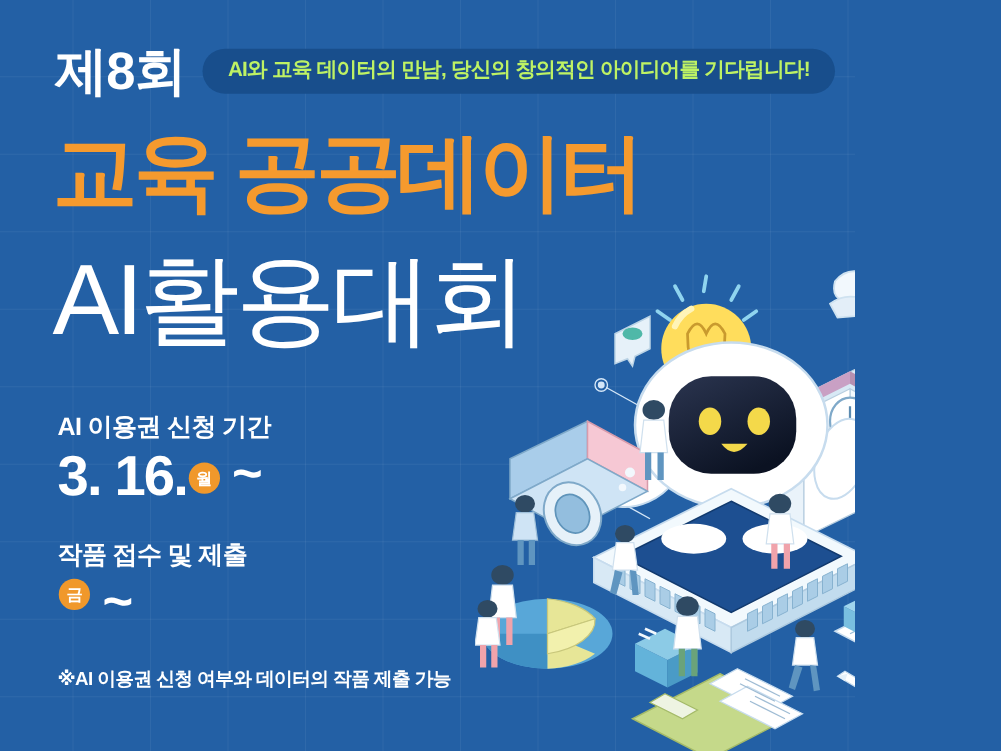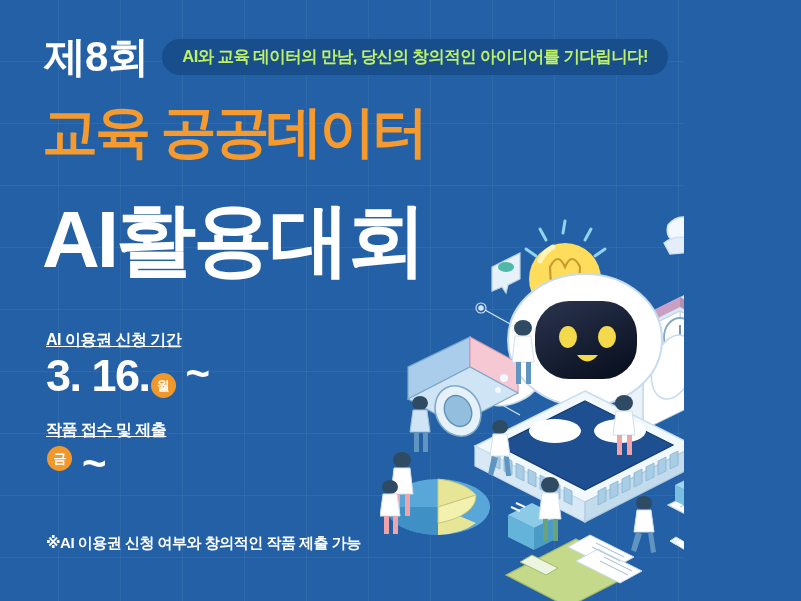--- a/index.html
+++ b/index.html
@@ -27,43 +27,43 @@
   .tagline{
     background:#184e8c;border-radius:22px;
     padding:8px 20px 9px 20px;
     color:#bef264;font-size:16.5px;font-weight:700;letter-spacing:-.6px;
     white-space:nowrap;line-height:1.1;
   }
 
   
   .title-1{
     position:absolute;left:42px;top:104px;
-    color:#f59a2e;font-size:56px;font-weight:900;letter-spacing:-3px;
+    color:#f59a2e;font-size:68px;font-weight:900;letter-spacing:-3px;
     line-height:1;white-space:nowrap;
   }
   .title-2{
     position:absolute;left:42px;top:200px;
-    color:#ffffff;font-size:80px;font-weight:700;letter-spacing:-3px;
+    color:#ffffff;font-size:80px;font-weight:400;letter-spacing:-3px;
     line-height:1;white-space:nowrap;
   }
 
   
   .sched{position:absolute;left:46px;}
   .sched.s1{top:330px;}
-  .sched.s2{top:420px;}
+  .sched.s2{top:432px;}
   .sched-label{
-    color:#ffffff;font-size:16px;font-weight:700;letter-spacing:-.5px;
-    margin-bottom:4px;line-height:1.2;text-decoration:underline;
+    color:#ffffff;font-size:20px;font-weight:700;letter-spacing:-.5px;
+    margin-bottom:4px;line-height:1.2;
   }
   .sched-dates{
     display:flex;align-items:flex-start;
     color:#ffffff;font-size:45px;font-weight:900;letter-spacing:-1.5px;
     line-height:1;white-space:nowrap;
   }
-  .date-grp{display:flex;align-items:flex-end;}
+  .date-grp{display:flex;align-items:center;}
   .daybadge{
     display:inline-flex;align-items:center;justify-content:center;
     width:25px;height:25px;border-radius:50%;
     background:#f0982b;color:#ffffff;
     font-size:13px;font-weight:800;letter-spacing:-.5px;
     margin-left:1px;margin-top:3px;flex:0 0 auto;
   }
   .tilde{margin:0 10px;font-size:42px;font-weight:900;}
 
   .footnote{
@@ -102,21 +102,21 @@
   <div class="sched s2">
     <div class="sched-label">작품 접수 및 제출</div>
     <div class="sched-dates">
       <span class="date-grp">
         <span class="daybadge">금</span>
       </span>
       <span class="tilde">~</span>
     </div>
   </div>
 
-  <div class="footnote">※AI 이용권 신청 여부와 창의적인 작품 제출 가능</div>
+  <div class="footnote">※AI 이용권 신청 여부와 데이터의 작품 제출 가능</div>
 
   <svg id="art" viewBox="0 0 421 386">
     <defs>
       <linearGradient id="faceg" x1="0" y1="0" x2="0.6" y2="1">
         <stop offset="0" stop-color="#2b3550"></stop>
         <stop offset="1" stop-color="#0b1222"></stop>
       </linearGradient>
     </defs>
 
     <g stroke="#dfeefc" stroke-width="1.1" fill="none" opacity=".95">

